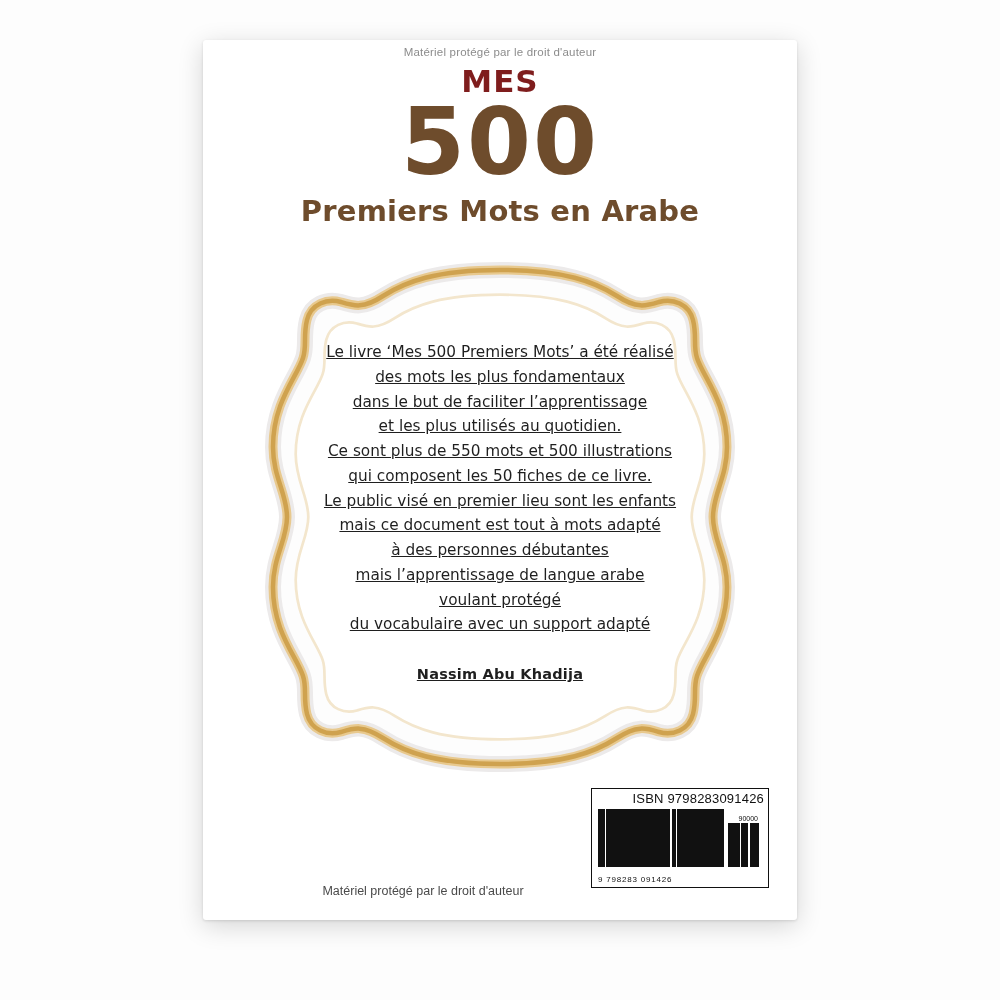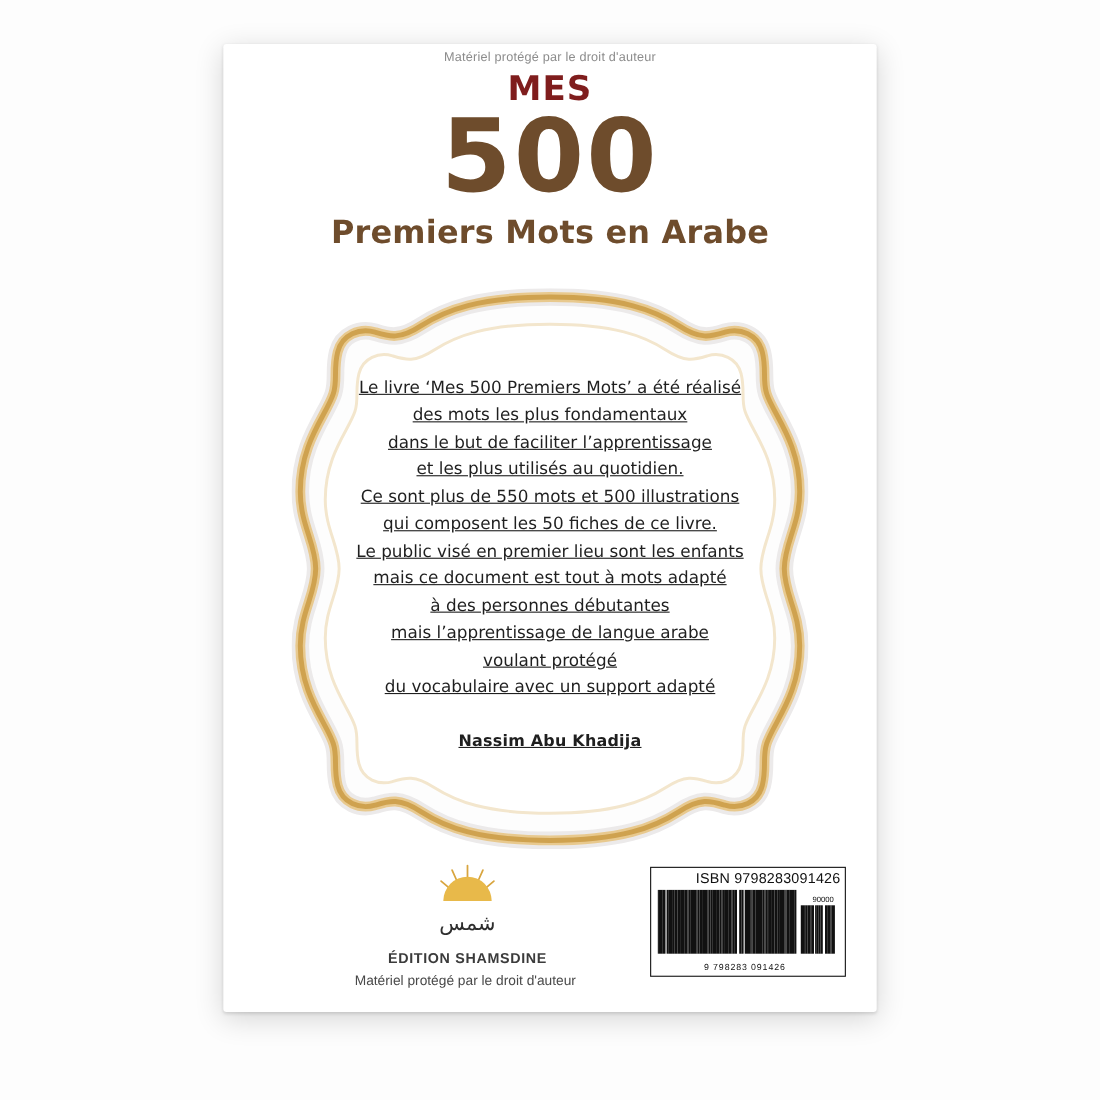--- a/index.html
+++ b/index.html
@@ -198,21 +198,20 @@
   .bars-addon span { display: block; background: #111; height: 100%; }
   .bc-digits {
     position: absolute;
     left: 6px;
     bottom: 3px;
     width: 128px;
     font-size: 8px;
     font-family: "Liberation Sans", sans-serif;
     color: #111;
     letter-spacing: .8px;
-    margin-left: 42px;
   }
 </style>
 </head>
 <body>
 
 <div id="page">
 
   <div class="book">
 
     <div class="copyright-top">Matériel protégé par le droit d'auteur</div>
@@ -272,36 +271,20 @@
       <div class="line">qui composent les 50 fiches de ce livre.</div>
       <div class="line">Le public visé en premier lieu sont les enfants</div>
       <div class="line">mais ce document est tout à mots adapté</div>
       <div class="line">à des personnes débutantes</div>
       <div class="line">mais l’apprentissage de langue arabe</div>
       <div class="line">voulant protégé</div>
       <div class="line">du vocabulaire avec un support adapté</div>
       <div class="author">Nassim Abu Khadija</div>
     </div>
 
-    <div class="publisher">
-      <div class="pub-logo">
-        <svg viewBox="0 0 96 74" xmlns="http://www.w3.org/2000/svg" aria-hidden="true">
-          <g stroke="#d8a53f" stroke-width="1.6" stroke-linecap="round">
-            <line x1="48" y1="2" x2="48" y2="12"></line>
-            <line x1="34" y1="6" x2="38" y2="15"></line>
-            <line x1="62" y1="6" x2="58" y2="15"></line>
-            <line x1="24" y1="16" x2="31" y2="22"></line>
-            <line x1="72" y1="16" x2="65" y2="22"></line>
-          </g>
-          <path d="M26 34 A22 22 0 0 1 70 34 Z" fill="#e8b94a"></path>
-          <text x="48" y="60" text-anchor="middle" font-family="DejaVu Sans, sans-serif" font-size="19" fill="#2e2e2e">شمس</text>
-        </svg>
-      </div>
-      <div class="pub-name">ÉDITION SHAMSDINE</div>
-    </div>
 
     <div class="copyright-bottom">Matériel protégé par le droit d'auteur</div>
 
     <div class="barcode-box">
       <div class="bc-isbn">ISBN 9798283091426</div>
       <div class="bc-addon-label">90000</div>
       <div class="bars">
           <span style="width:1px;background:#111"></span>
           <span style="width:1px;background:#111"></span>
           <span style="width:2px;background:#111"></span>

